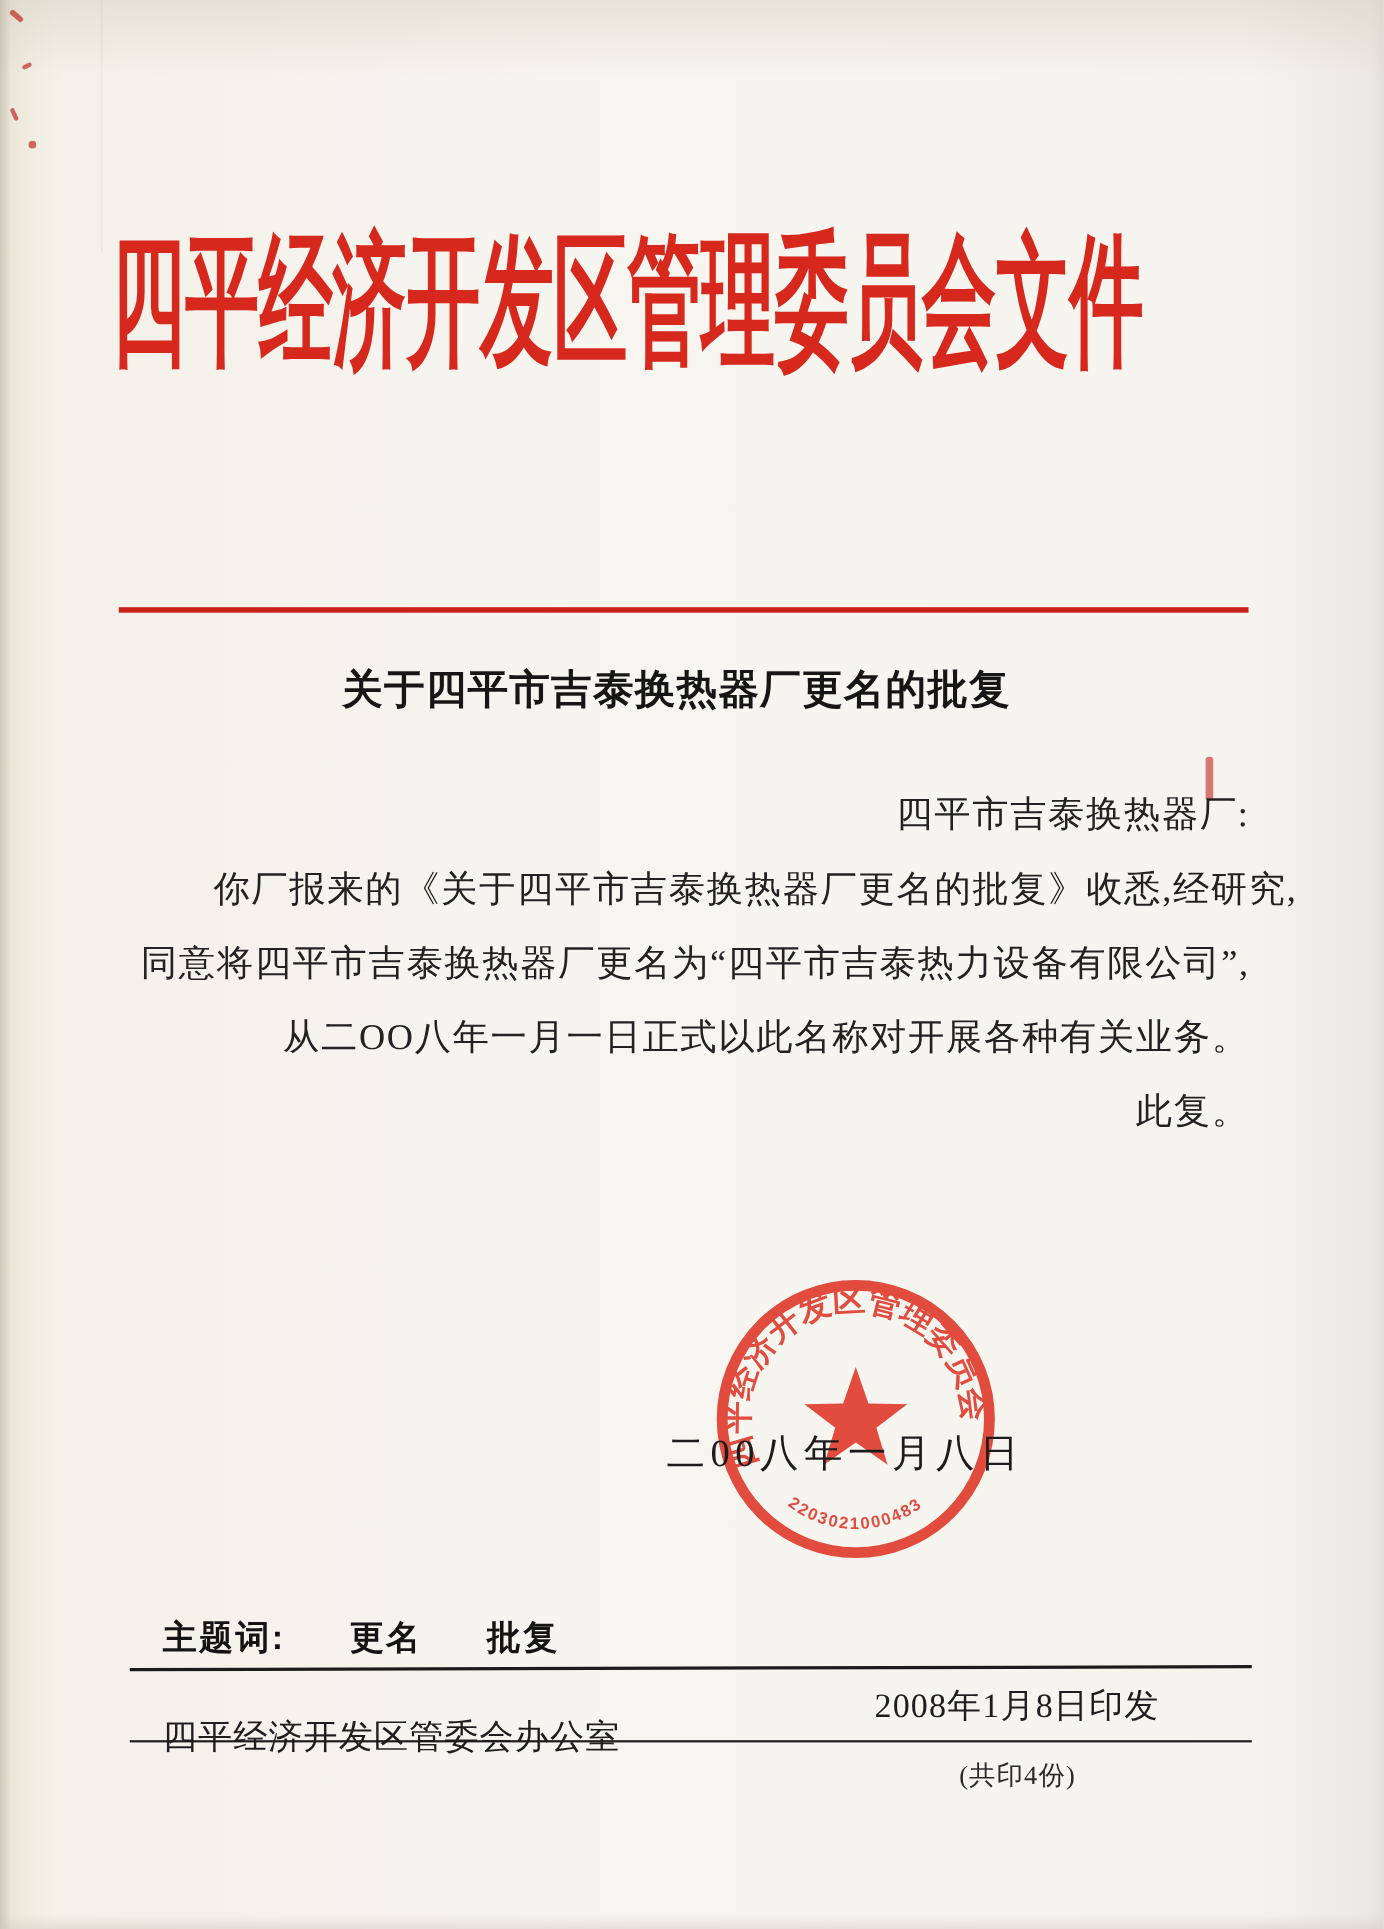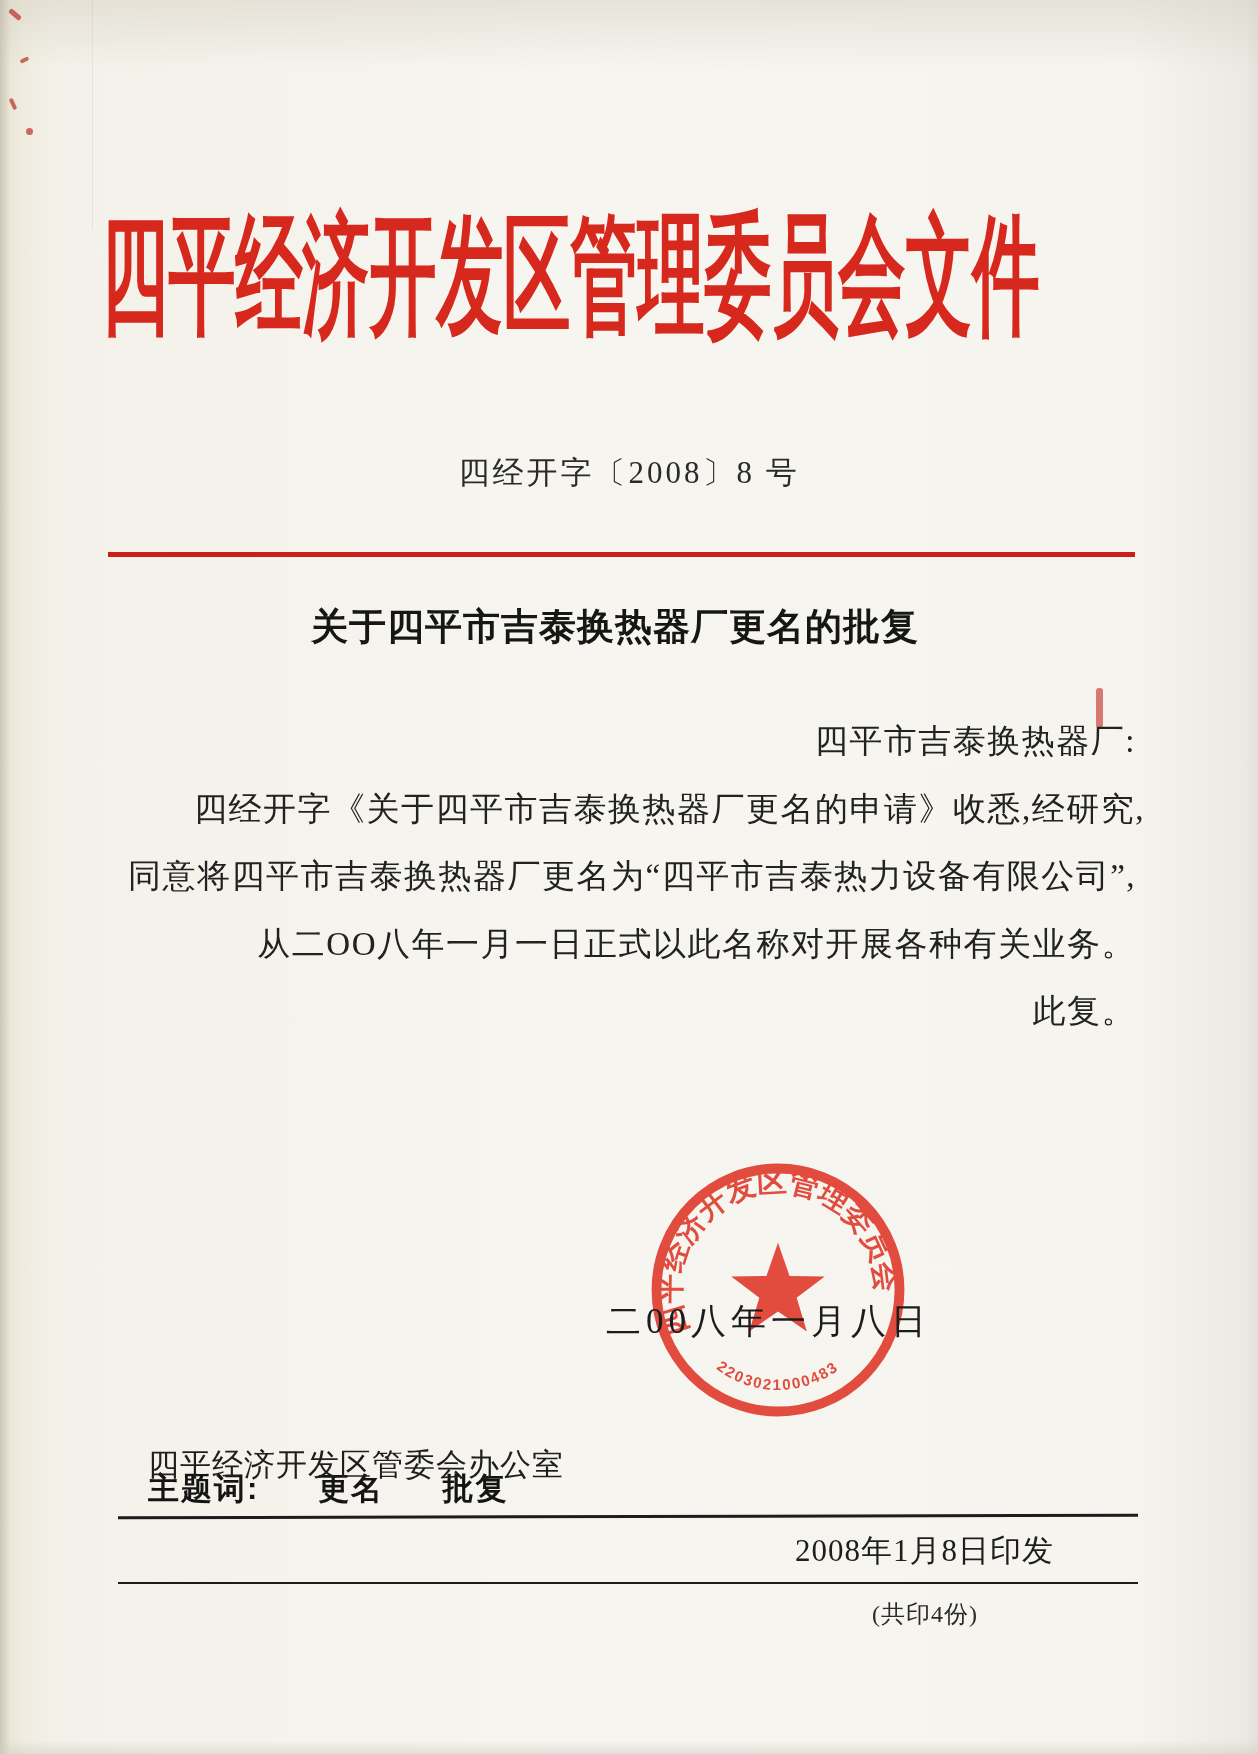--- a/index.html
+++ b/index.html
@@ -67,46 +67,45 @@
   
   .keywords-row{
     position:absolute;left:148px;top:1468px;
     font-size:31px;font-weight:700;color:#141414;
     font-family:"Liberation Sans","DejaVu Sans",sans-serif;letter-spacing:2px;
   }
   .keywords-row .kw{margin-left:48px;margin-top:39px;}
   .footer-rule{position:absolute;left:118px;height:3px;background:#1c1c1c;}
   .rule-a{top:1515px;width:1020px;transform:rotate(-0.15deg);}
   .rule-b{top:1582px;width:1020px;height:2px;}
-  .footer-office{position:absolute;left:148px;top:1444px;font-size:31px;letter-spacing:1px;color:#1e1e1e;}
+  .footer-office{position:absolute;left:148px;top:1558px;font-size:31px;letter-spacing:1px;color:#1e1e1e;}
   .footer-date{position:absolute;left:795px;top:1530px;font-size:31px;letter-spacing:1px;color:#1e1e1e;}
   .copies-note{position:absolute;left:872px;top:1598px;font-size:24px;letter-spacing:1px;color:#2a2a2a;}
 </style>
 </head>
 <body>
 
 <div class="page">
 
   <div class="edge-shadow-left"></div>
   <div class="edge-shadow-bottom"></div>
   <div class="fold-line"></div>
   <div class="red-mark m1"></div>
   <div class="red-mark m2"></div>
   <div class="red-mark m3"></div>
   <div class="red-mark m4"></div>
   <div class="red-streak-right"></div>
 
   <div class="header-title">四平经济开发区管理委员会文件</div>
-  <div class="doc-number">四经开字〔2008〕8 号</div>
   <div class="red-rule"></div>
 
   <div class="doc-title">关于四平市吉泰换热器厂更名的批复</div>
   <div class="body-block">
     <div class="body-line">四平市吉泰换热器厂:</div>
-    <div class="body-line indent">四经开字《关于四平市吉泰换热器厂更名的申请》收悉,经研究,</div>
+    <div class="body-line indent">你厂报来的《关于四平市吉泰换热器厂更名的批复》收悉,经研究,</div>
     <div class="body-line">同意将四平市吉泰换热器厂更名为“四平市吉泰热力设备有限公司”,</div>
     <div class="body-line">从二OO八年一月一日正式以此名称对开展各种有关业务。</div>
     <div class="body-line indent">此复。</div>
   </div>
 
   <div class="seal">
     <svg viewBox="0 0 300 300" xmlns="http://www.w3.org/2000/svg">
       <circle cx="150" cy="150" r="136" fill="none" stroke="#df3a2c" stroke-width="11"></circle>
       <path id="sealTopArc" d="M 59.9 213.1 A 110 110 0 1 1 240.1 213.1" fill="none"></path>
       <path id="sealBottomArc" d="M 78 235.8 A 112 112 0 0 0 222 235.8" fill="none"></path>

